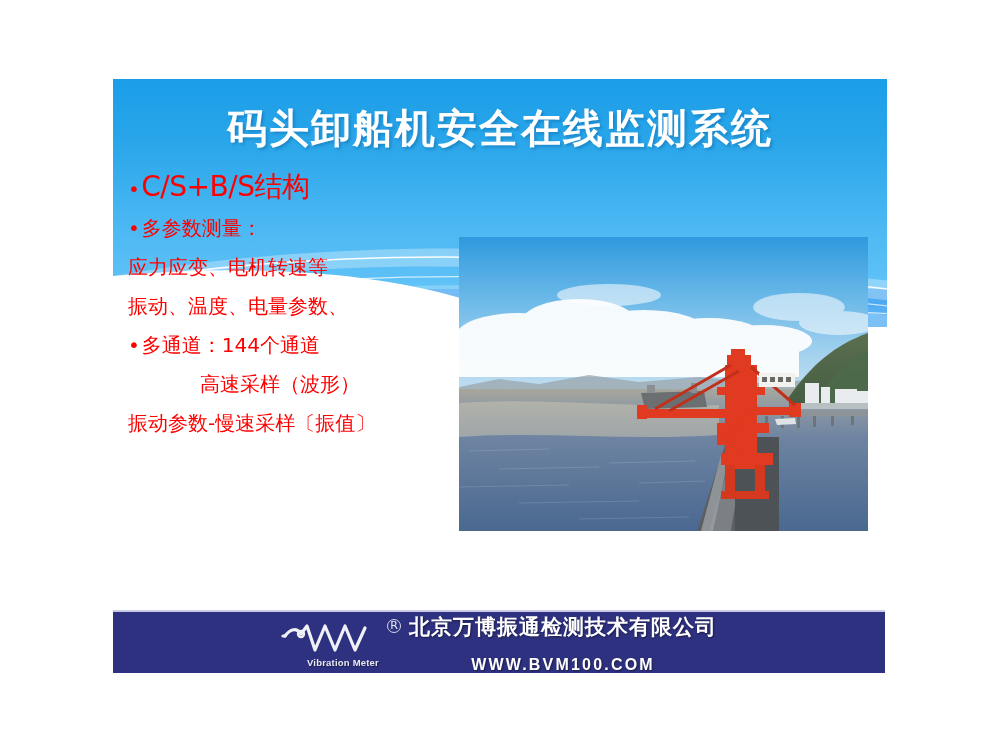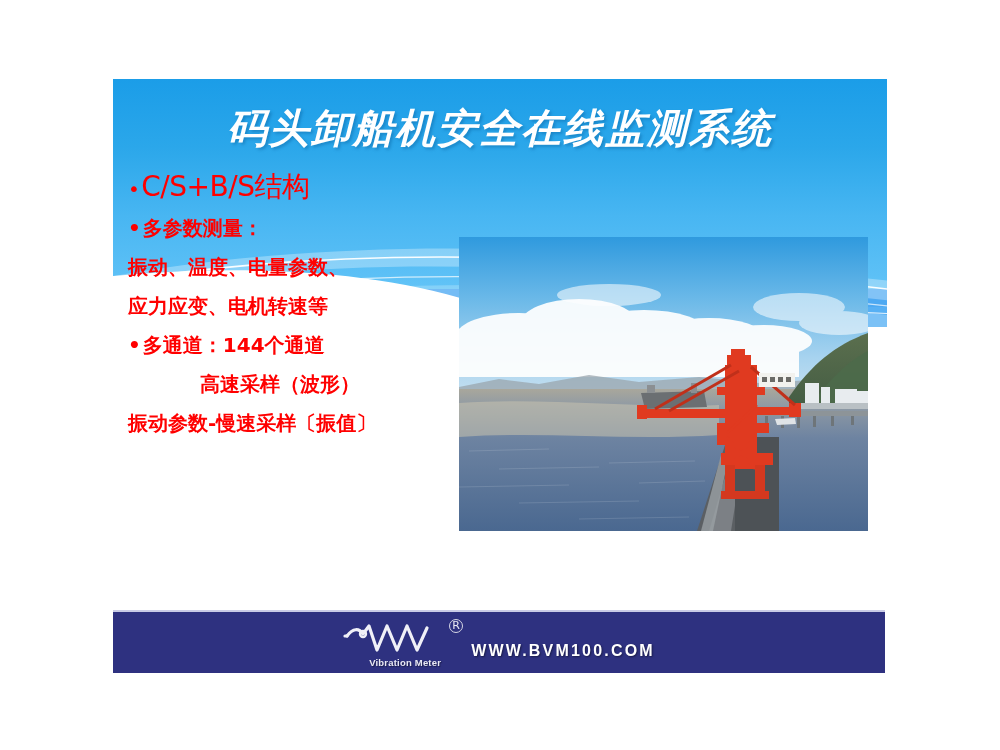--- a/index.html
+++ b/index.html
@@ -46,34 +46,33 @@
   }
   
   .title {
     position: absolute; left: 0; top: 22px;
     width: 774px;
     text-align: center;
     color: #ffffff;
     font-family: "DejaVu Sans", sans-serif;
     font-size: 40px;
     font-weight: bold;
-    font-style: italic;
     letter-spacing: 2px;
     text-shadow: 2px 2px 3px rgba(0,80,140,0.35);
     white-space: nowrap;
   }
   
   .bullets {
     position: absolute; left: 15px; top: 88px;
     width: 360px;
     color: #ff0000;
   }
   .line {
     font-family: "DejaVu Sans", sans-serif;
-    font-weight: bold;
+    font-weight: normal;
     font-size: 20px;
     line-height: 39px;
     white-space: nowrap;
     color: #ff0000;
   }
   .line.latin { font-size: 28px; font-weight: normal; letter-spacing: -0.5px;}
   .line.indent { padding-left: 72px; }
   .bullet-dot::before {
     content: "\2022";
     font-size: 20px;
@@ -157,22 +156,22 @@
              L 500 280 L -30 280 Z" fill="#ffffff"></path>
     <path d="M -30 112 C 120 88 270 94 372 128 C 420 144 440 156 450 168
              L 450 280 L -30 280 Z" fill="#ffffff"></path>
   </svg>
 
   <div class="title">码头卸船机安全在线监测系统</div>
 
   <div class="bullets">
     <div class="line latin bullet-dot">C/S+B/S结构</div>
     <div class="line bullet-dot">多参数测量：</div>
+    <div class="line">应力应变、电机转速等</div>
     <div class="line">振动、温度、电量参数、</div>
-    <div class="line">应力应变、电机转速等</div>
     <div class="line bullet-dot">多通道：144个通道</div>
     <div class="line indent">高速采样（波形）</div>
     <div class="line">振动参数-慢速采样〔振值〕</div>
   </div>
 
   <div class="photo">
     <svg width="409" height="294" viewBox="0 0 409 294">
       <defs>
         <linearGradient id="skyG" x1="0" y1="0" x2="0" y2="1">
           <stop offset="0%" stop-color="#2f9ade"></stop>
@@ -308,18 +307,19 @@
       <div class="logo-block">
         <svg width="118" height="36" viewBox="0 0 118 36">
           <path d="M4 16 C 10 8 16 8 20 14 L 26 6 L 34 30 L 44 6 L 54 30 L 64 6 L 74 30 L 84 8" stroke="#f0f0f7" stroke-width="3.2" fill="none" stroke-linejoin="round" stroke-linecap="round"></path>
           <circle cx="20" cy="14" r="3" fill="none" stroke="#f0f0f7" stroke-width="2.4"></circle>
           <path d="M4 16 L 2 16" stroke="#f0f0f7" stroke-width="3.2" stroke-linecap="round"></path>
         </svg>
         <span class="logo-reg">R</span>
         <span class="logo-caption">Vibration Meter</span>
       </div>
       <div class="company-block">
+        <span class="company-cn">北京万博振通检测技术有限公司</span>
         <span class="company-url">WWW.BVM100.COM</span>
       </div>
     </div>
   </div>
 
 </div>
 
 </body></html>

